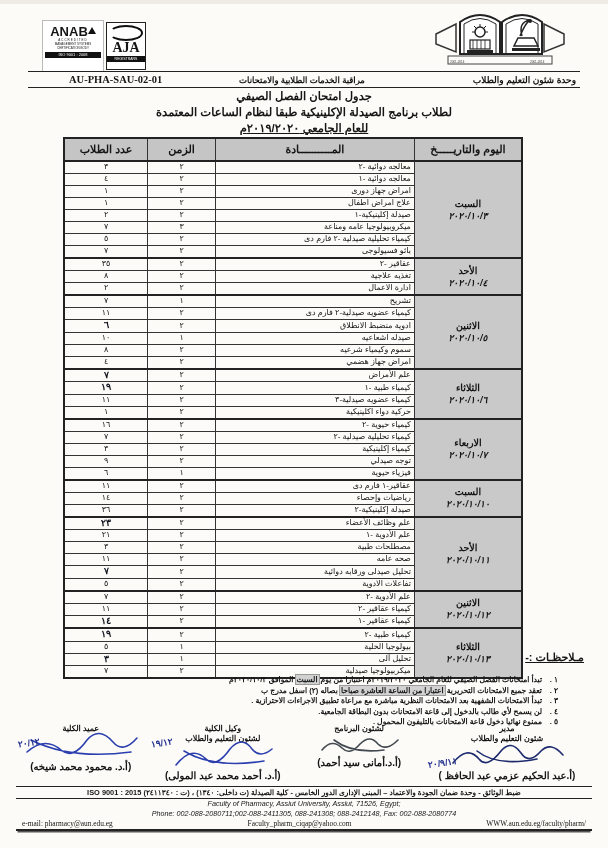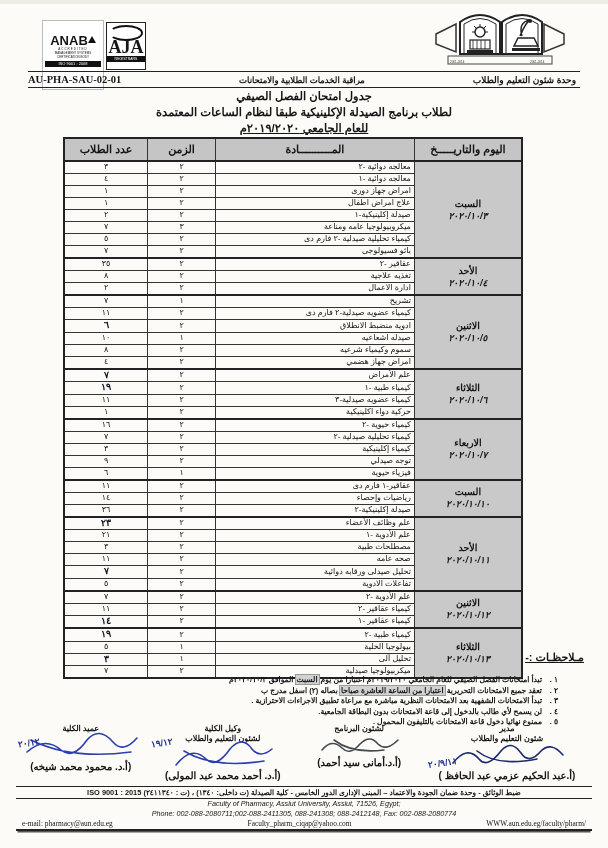--- a/index.html
+++ b/index.html
@@ -1,37 +1,37 @@
 <!DOCTYPE html>
 <html lang="ar"><head>
 <meta charset="utf-8">
 <style>
   html,body{margin:0;padding:0;background:#d8d6d2;}
   .page{position:relative;width:608px;height:848px;margin:0 auto;background:#fcfbf7;
         font-family:"Liberation Sans", sans-serif;color:#151515;overflow:hidden;}
   .scan-top{position:absolute;top:0;left:0;right:0;height:4px;background:#efece6;}
   
   .certs{position:absolute;top:20px;left:42px;display:flex;gap:2px;}
-  .anab{width:56px;height:40px;border:1px solid #bbb;padding:14px 2px;background:#fff;text-align:center;}
+  .anab{width:56px;height:40px;border:1px solid #bbb;padding:5px 2px;background:#fff;text-align:center;}
   .anab .big{font-weight:bold;font-size:13px;letter-spacing:0;line-height:12px;}
   .anab .tri{display:inline-block;width:0;height:0;border-left:4px solid transparent;border-right:4px solid transparent;border-bottom:7px solid #111;vertical-align:2px;}
   .anab .tiny{font-size:3px;letter-spacing:1px;line-height:4px;}
   .anab .band{background:#111;color:#fff;font-size:4px;line-height:6px;margin-top:2px;}
   .aja{width:38px;height:46px;border:1.5px solid #222;background:#fff;text-align:center;margin-top:2px;}
   .aja .swoosh{width:30px;height:12px;margin:2px auto 0;border:2px solid #111;border-radius:50%;border-left-color:transparent;}
-  .aja .big{font-size:18px;font-weight:bold;font-family:"Liberation Serif",serif;line-height:13px;}
+  .aja .big{font-size:14px;font-weight:bold;font-family:"Liberation Serif",serif;line-height:13px;}
   .aja .band{background:#111;color:#fff;font-size:3.5px;line-height:6px;margin-top:2px;}
   .uni-logos{position:absolute;top:6px;right:42px;width:132px;height:72px;}
   
   .band3{position:absolute;top:71px;left:28px;right:28px;border-top:1.5px solid #222;border-bottom:1.5px solid #222;
          display:flex;align-items:center;height:15px;direction:rtl;}
   .band3 .seg{font-size:9px;font-weight:bold;white-space:nowrap;}
   .band3 .seg.r{width:32%;text-align:right;padding-right:4px;}
   .band3 .seg.c{width:36%;text-align:center;font-size:8.5px;}
-  .band3 .seg.l{width:32%;text-align:left;direction:ltr;font-size:10.5px;font-family:"Liberation Serif",serif;}
+  .band3 .seg.l{width:32%;text-align:center;direction:ltr;font-size:10.5px;font-family:"Liberation Serif",serif;}
   
   .titles{position:absolute;top:89px;left:0;right:0;text-align:center;direction:rtl;}
   .titles .t1{font-size:11.5px;font-weight:bold;line-height:15px;}
   .titles .t2{font-size:11.5px;font-weight:bold;line-height:16px;}
   .titles .t3{font-size:11.5px;font-weight:bold;line-height:16px;text-decoration:underline;}
   
   table.exam{position:absolute;top:137px;left:63px;width:460px;border-collapse:collapse;direction:rtl;
              border:2px solid #222;}
   table.exam td,table.exam th{border:1px solid #333;padding:0 3px;height:11px;line-height:10.5px;font-size:8px;}
   table.exam th{background:#c5c5c5;font-size:11px;font-weight:bold;height:21px;line-height:21px;}

